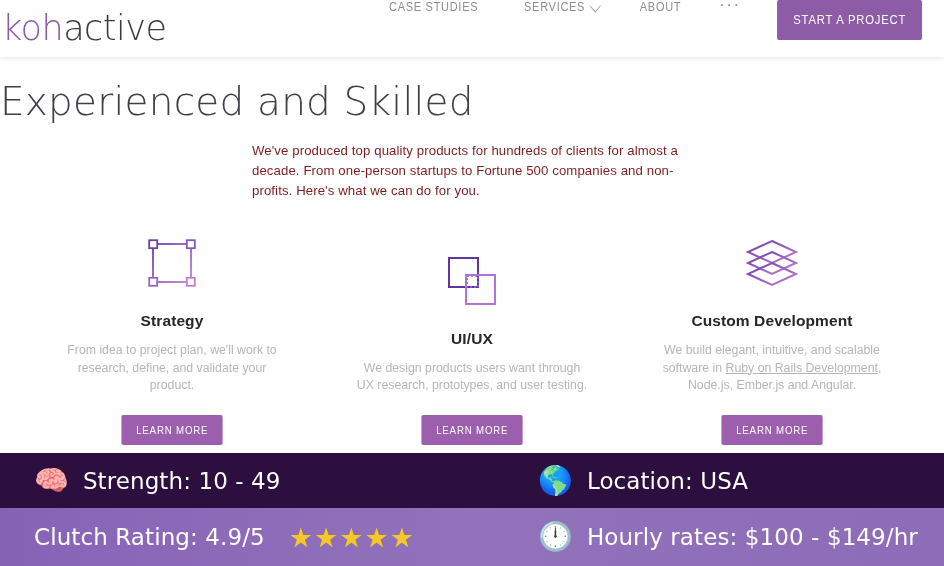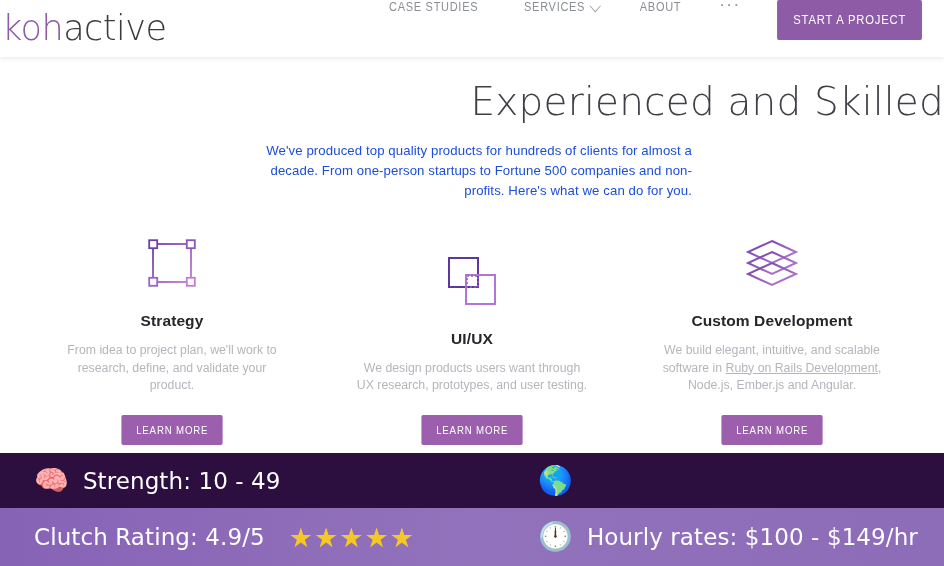--- a/index.html
+++ b/index.html
@@ -104,39 +104,39 @@
     font-family: "Liberation Sans Narrow", "Liberation Sans", sans-serif;
     white-space: nowrap;
     transform: scaleX(0.9);
   }
 
   
   .hero {
     position: absolute;
     top: 57px; left: 0;
     width: 944px;
-    text-align: right;
+    text-align: left;
   }
 
   .hero-title {
     margin-top: 20px;
     font-size: 39px;
     font-weight: 300;
     color: #3f3f46;
     font-family: "DejaVu Sans", sans-serif;
     letter-spacing: 0.2px;
     line-height: 50px;
   }
 
   .hero-sub {
     margin: 14px auto 0;
     width: 440px;
     font-size: 13.2px;
     line-height: 20px;
-    color: #1d4ed8;
+    color: #7f1d1d;
     letter-spacing: 0.1px;
   }
 
   
   .cards {
     position: absolute;
     top: 232px; left: 0;
     width: 944px;
     display: flex;
     justify-content: space-between;
@@ -349,20 +349,21 @@
 
   </div>
 
   <div class="banner banner-dark">
     <div class="banner-cell cell-1">
       <span class="banner-emoji">🧠</span>
       <span class="banner-text">Strength: 10 - 49</span>
     </div>
     <div class="banner-cell cell-2">
       <span class="banner-emoji">🌎</span>
+      <span class="banner-text">Location: USA</span>
     </div>
   </div>
 
   <div class="banner banner-light">
     <div class="banner-cell cell-3">
       <span class="banner-text">Clutch Rating: 4.9/5</span>
       <span class="stars">
         <span>★</span>
         <span>★</span>
         <span>★</span>

